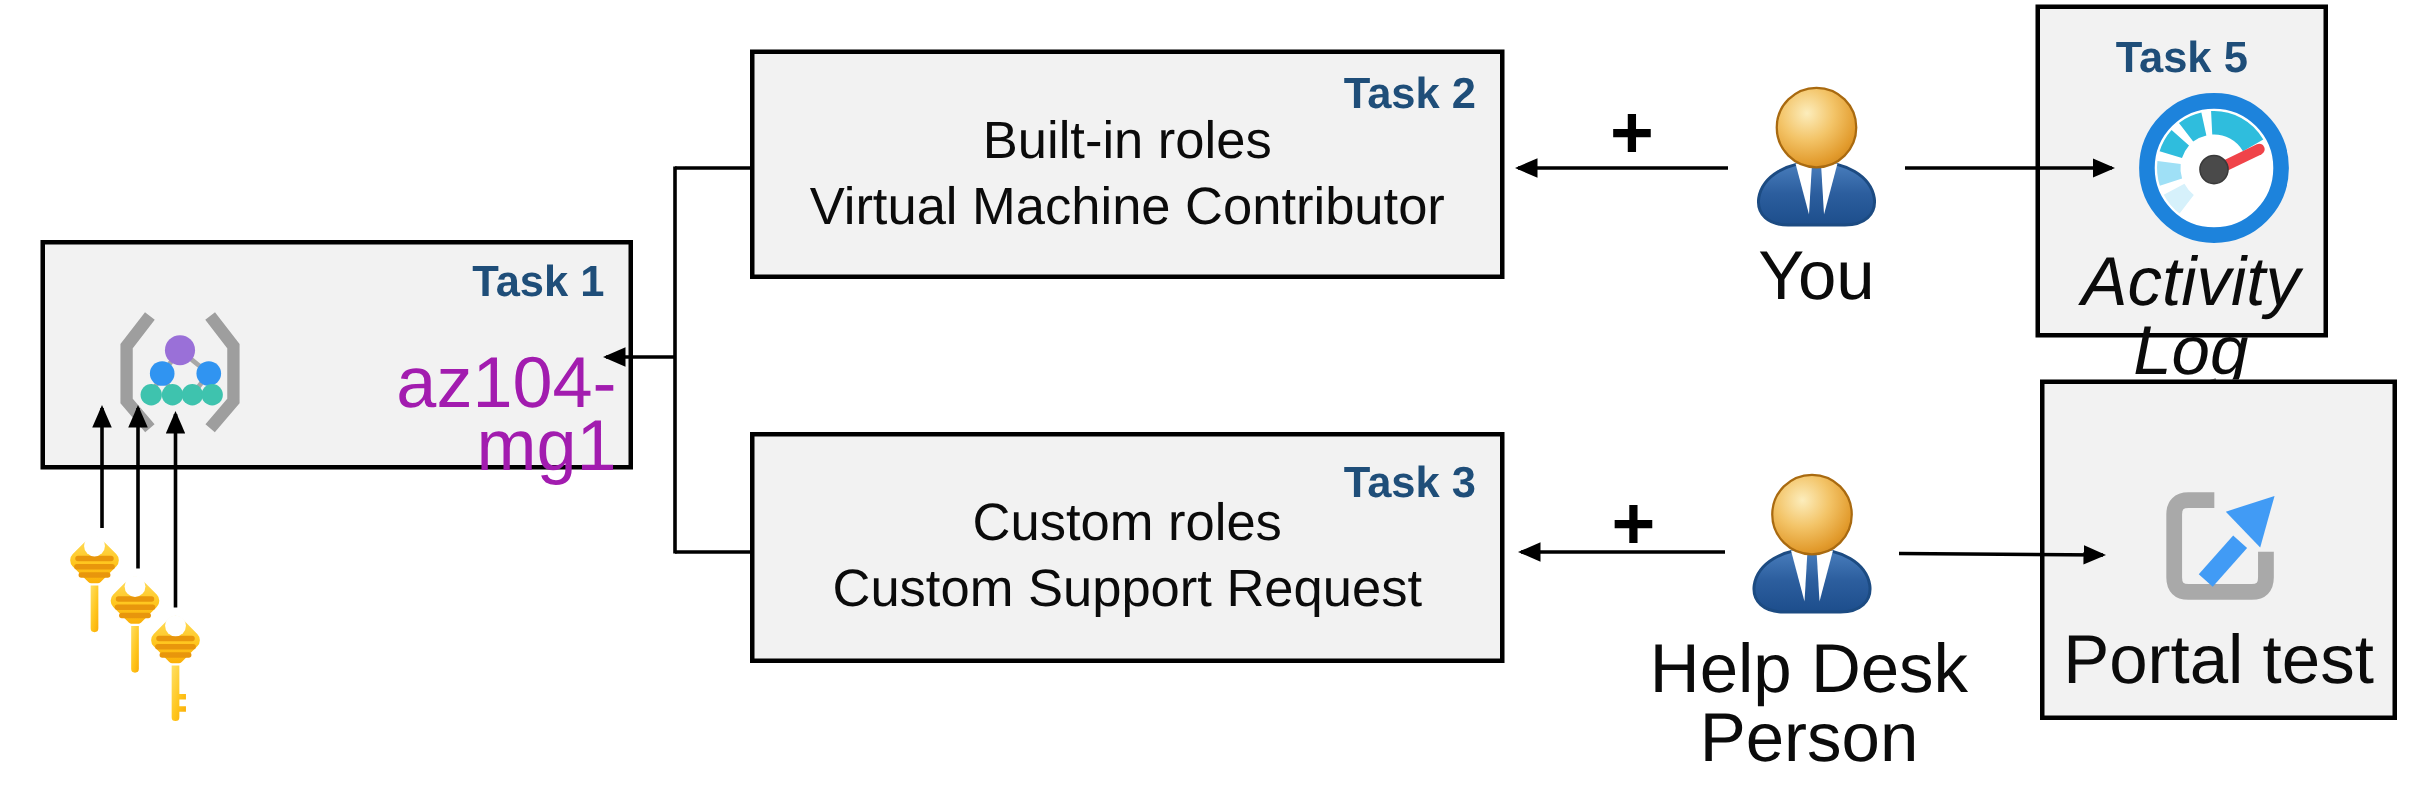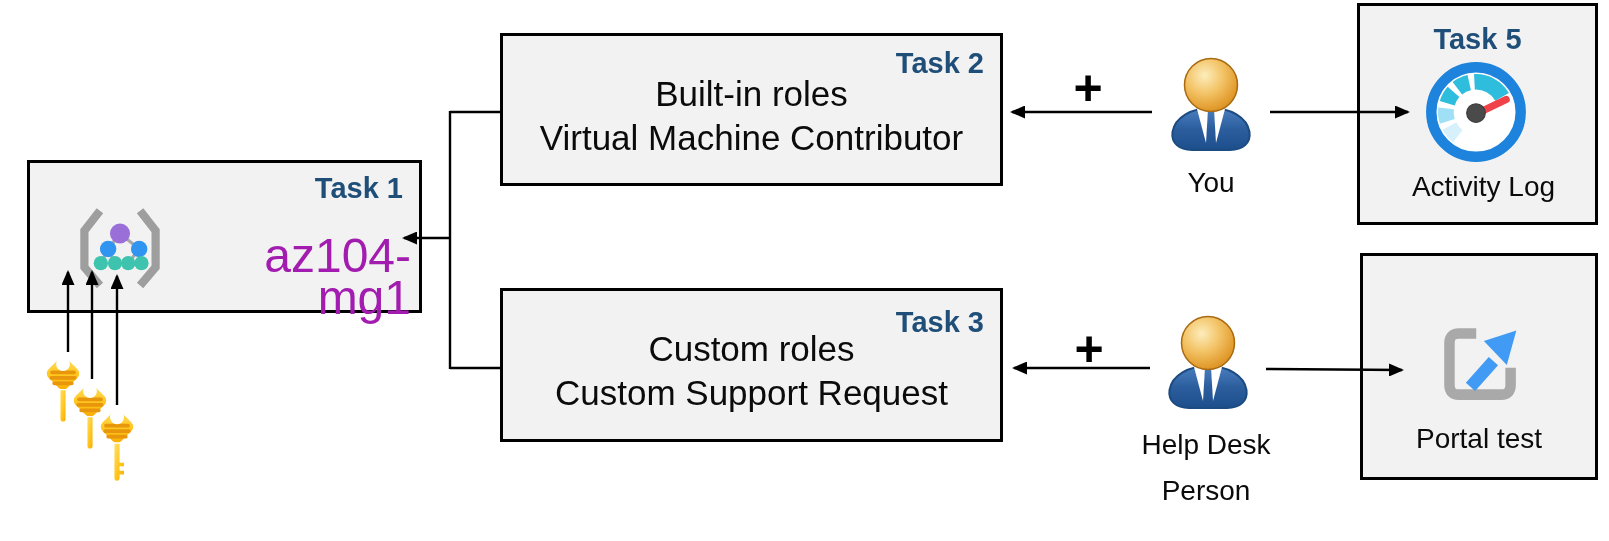--- a/index.html
+++ b/index.html
@@ -19,21 +19,21 @@
   .boxtext{
     position:absolute;left:0;right:0;top:0;bottom:0;
     display:flex;flex-direction:column;justify-content:center;align-items:center;
     font-size:35px;line-height:44px;color:#0b0b0b;text-align:right;padding-top:12px;
   }
   .t1label{
     position:absolute;left:150px;right:8px;top:72px;text-align:right;
     font-size:48px;line-height:42px;color:#a21caf;
   }
   .sidelabel{
-    position:absolute;text-align:center;font-size:28px;line-height:46px;color:#0b0b0b;
+    position:absolute;text-align:center;font-size:46px;line-height:46px;color:#0b0b0b;
   }
   .plus{
     position:absolute;width:60px;height:60px;display:flex;align-items:center;justify-content:center;
     font-size:50px;font-weight:bold;color:#000;line-height:1;
   }
   .overlay{position:absolute;left:0;top:0;z-index:6;pointer-events:none;}
   .icon-abs{position:absolute;}
   .hidden-defs{position:absolute;width:0;height:0;overflow:hidden;}
 </style>
 </head>
@@ -139,26 +139,26 @@
   </div>
 
   <div class="box" style="left:500px;top:288px;width:503px;height:154px;">
     <div class="badge tr" style="top:14px;">Task 3</div>
     <div class="boxtext">
       <span>Custom roles</span>
       <span>Custom Support Request</span>
     </div>
   </div>
 
-  <div class="box" style="left:1357px;top:3px;width:241px;height:222px;">
+  <div class="box" style="left:1357px;top:3px;width:195px;height:222px;">
     <div class="badge tc">Task 5</div>
     <svg class="icon-abs" style="left:64px;top:54px;" width="104" height="104" viewBox="0 0 100 100">
         <use href="#sym-gauge"></use>
       </svg>
-    <div class="sidelabel" style="left:12px;right:0;top:158px;">Activity Log</div>
+    <div class="sidelabel" style="left:12px;right:0;top:158px;font-style:italic;">Activity Log</div>
   </div>
 
   <div class="box" style="left:1360px;top:253px;width:238px;height:227px;">
     <svg class="icon-abs" style="left:74px;top:66px;" width="88" height="86" viewBox="0 0 90 90">
         <use href="#sym-extlink"></use>
       </svg>
     <div class="sidelabel" style="left:0;right:0;top:160px;">Portal test</div>
   </div>
 
   <svg class="icon-abs" style="left:41px;top:353px;z-index:2;" width="44" height="82" viewBox="0 0 60 112">

